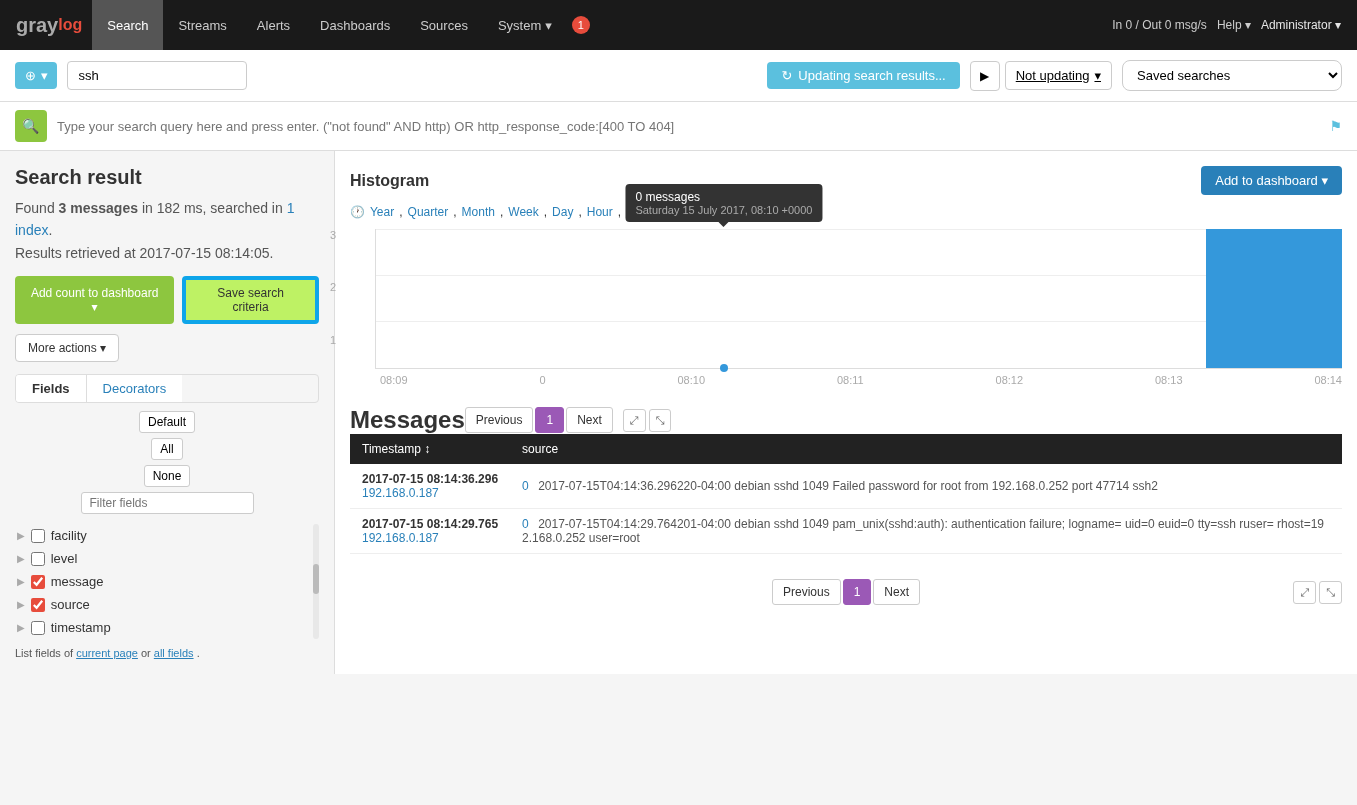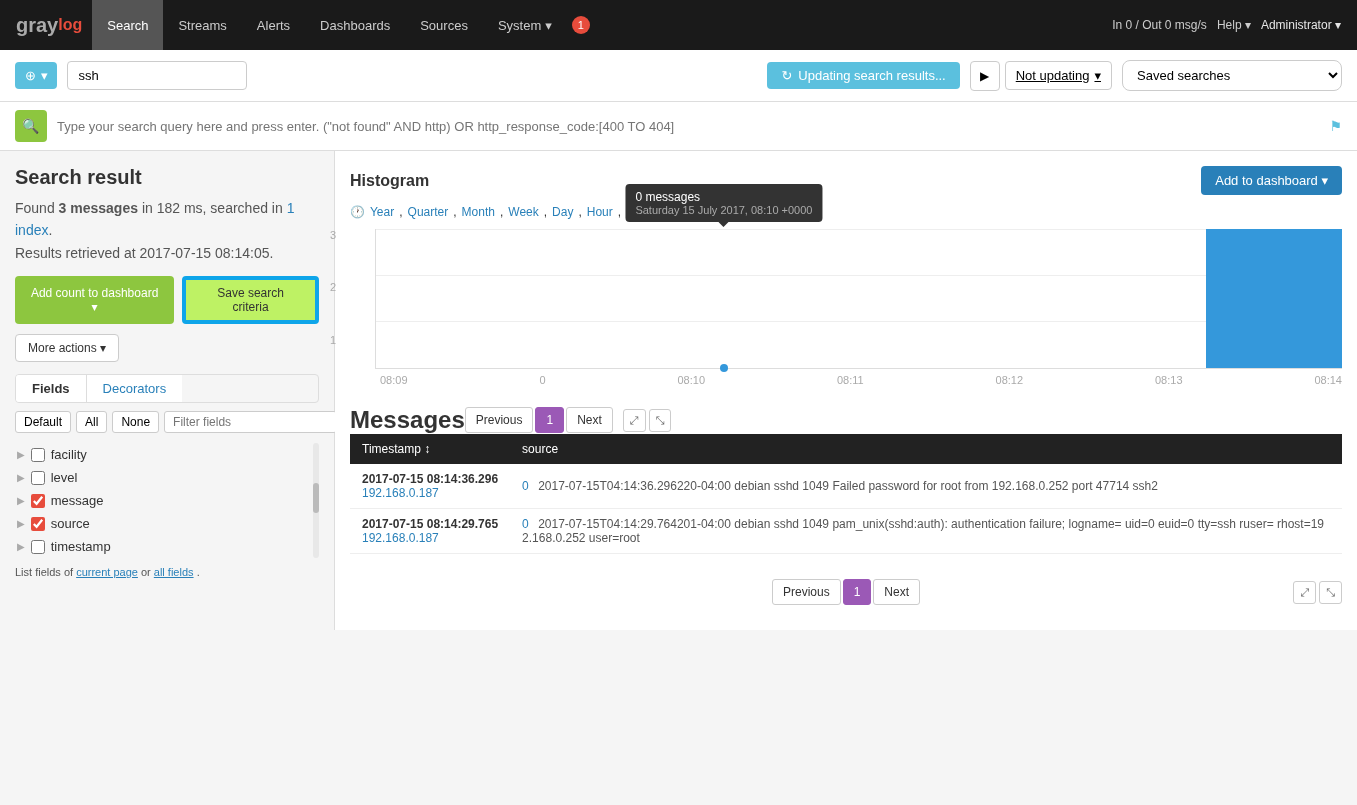--- a/index.html
+++ b/index.html
@@ -121,21 +121,21 @@
     .tab-item {
       padding: 6px 16px; cursor: pointer; font-size: 13px; background: #fff;
       border-right: 1px solid #ddd;
     }
     .tab-item:last-child { border-right: none; }
     .tab-item.active { background: #fff; font-weight: bold; }
     .tab-item:not(.active) { color: #2980b9; }
 
     
     .filter-row {
-      display: flex; gap: 5px; margin-bottom: 10px; align-items: center;
+      display: flex; gap: 5px; margin-bottom: 10px; align-items: center; flex-direction: column;
     }
     .filter-btn {
       background: #fff; border: 1px solid #ccc; border-radius: 3px;
       padding: 3px 8px; cursor: pointer; font-size: 12px;
     }
     .filter-input {
       flex: 1; border: 1px solid #ccc; border-radius: 3px;
       padding: 3px 8px; font-size: 12px;
     }
 

